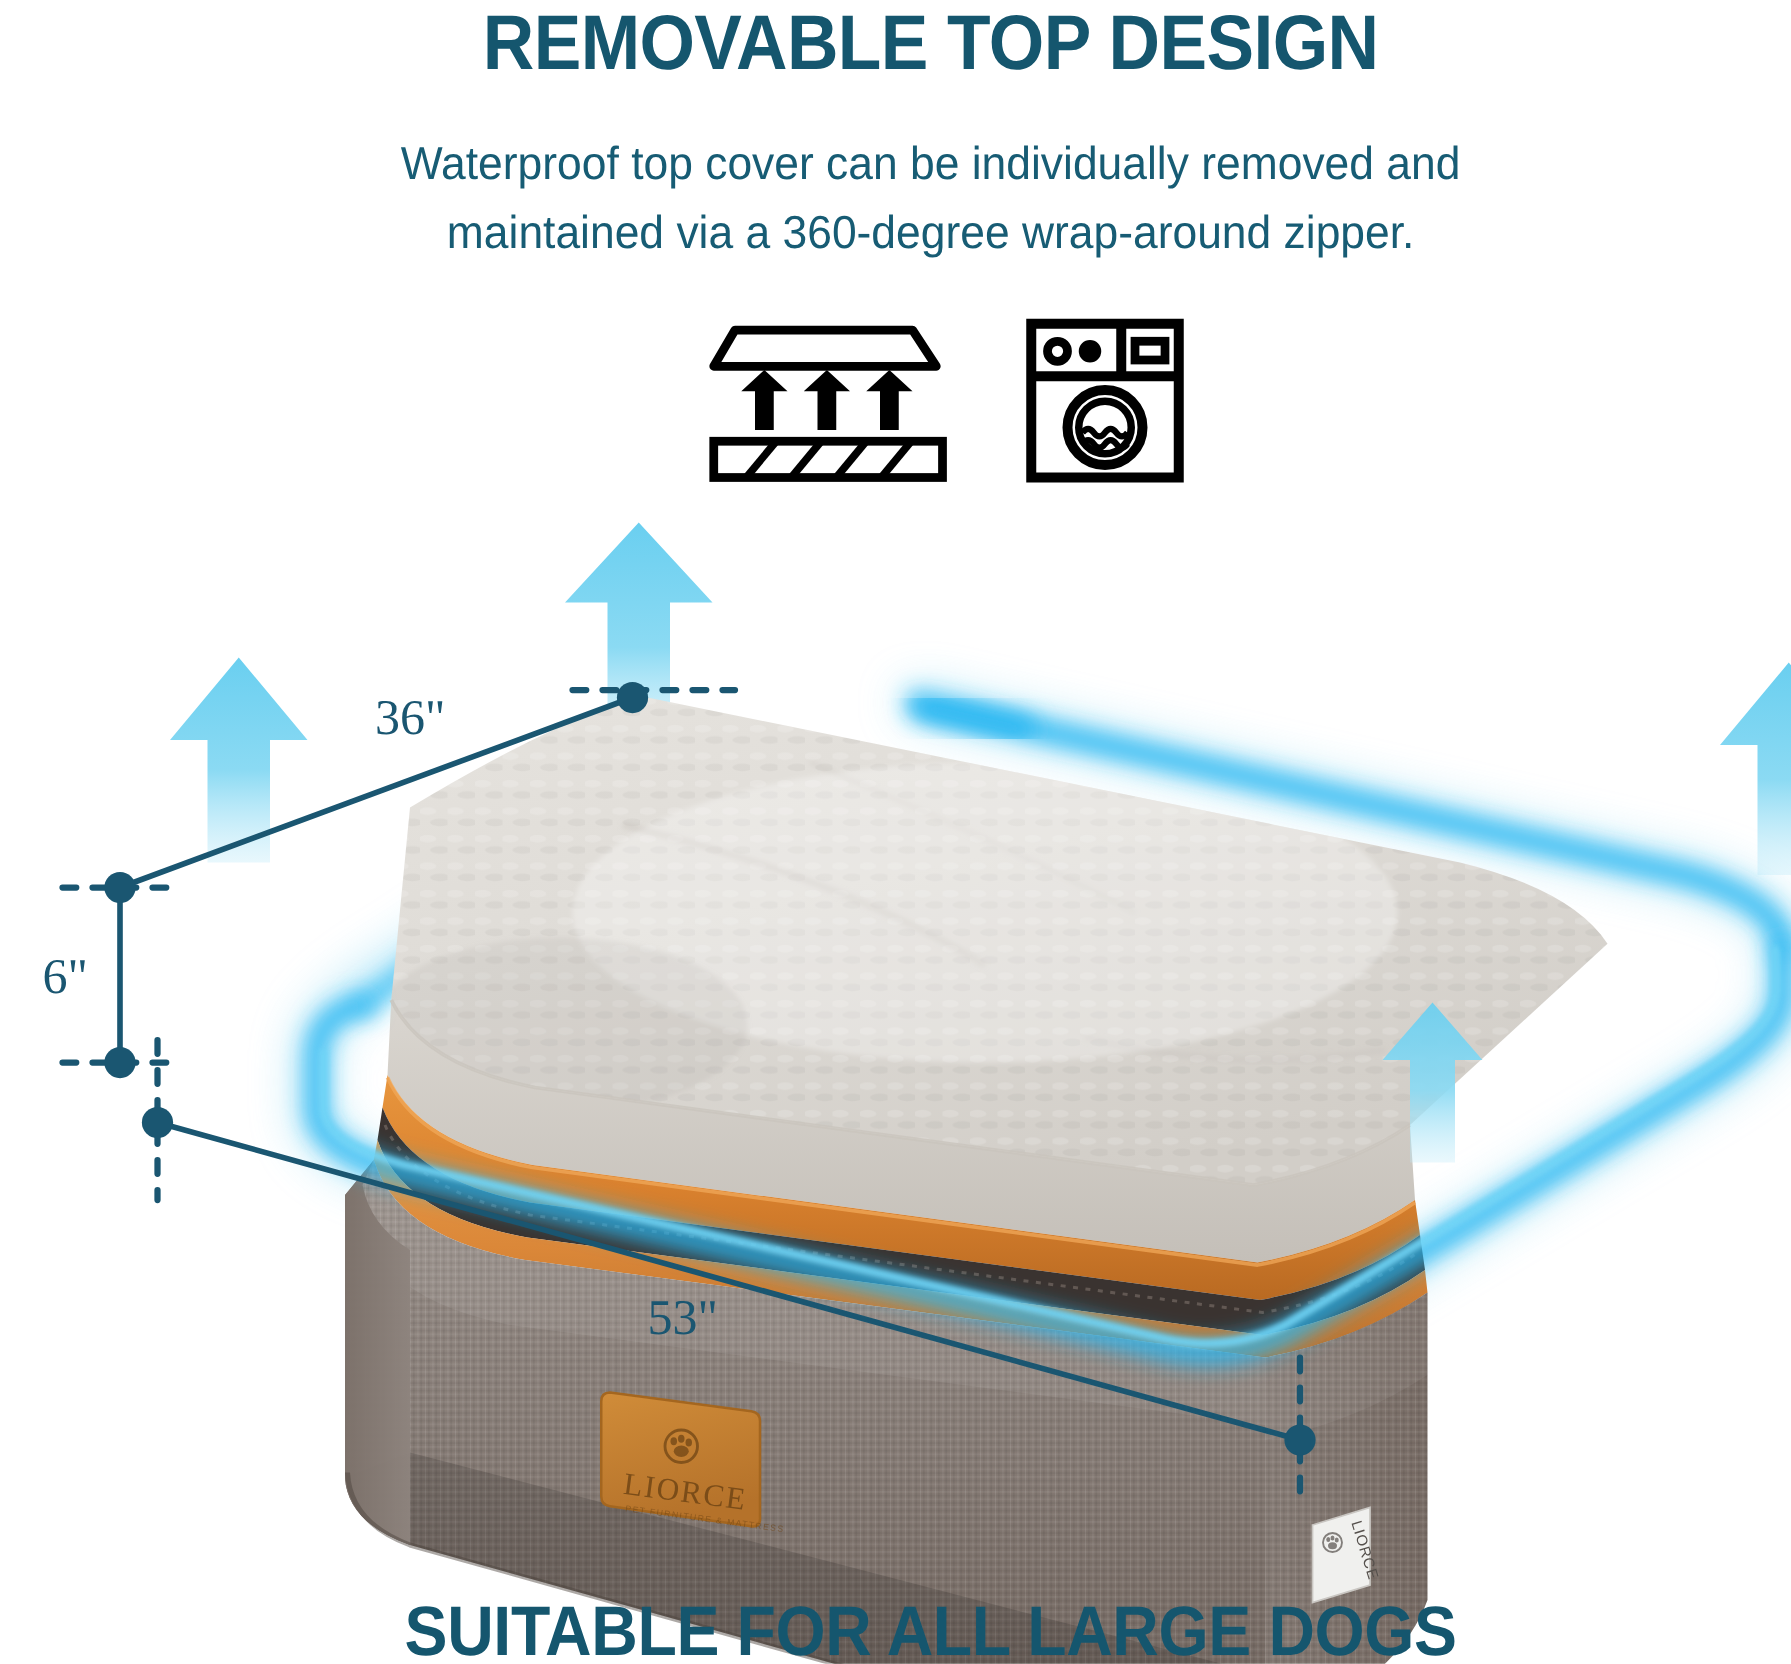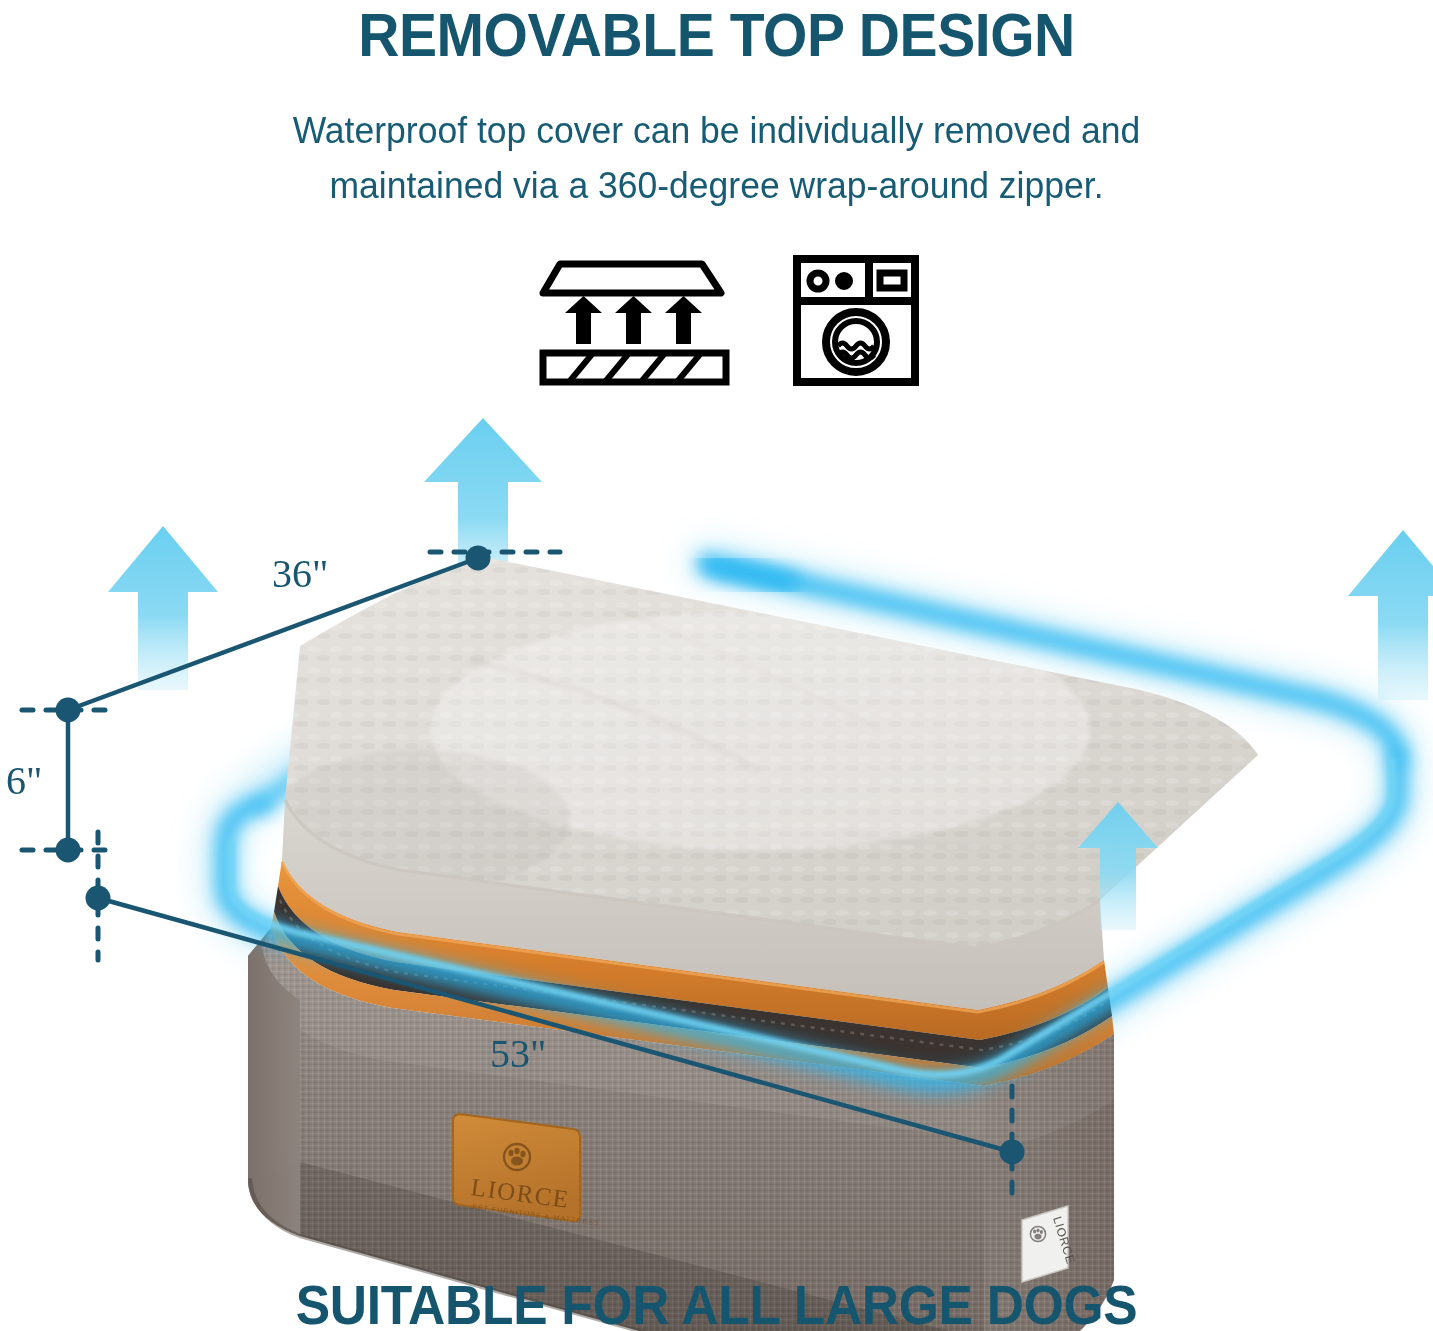--- a/index.html
+++ b/index.html
@@ -3,21 +3,21 @@
 <meta charset="utf-8">
 <style>
   * { margin:0; padding:0; box-sizing:border-box; }
   html,body { width:1433px; height:1331px; }
   body {
     background:#ffffff;
     font-family:"Liberation Sans", sans-serif;
     position:relative;
     overflow:hidden;
   }
-  .stage { position:absolute; inset:0; }
+  .stage { position:absolute; inset:0;margin-left:28px; }
 
   
   .headline {
     position:absolute; left:0; top:2px; width:1433px;
     text-align:center;
     font-size:62px;
     font-weight:700;
     letter-spacing:-0.5px;
     color:#15566E;
     font-family:"Liberation Sans", sans-serif;

